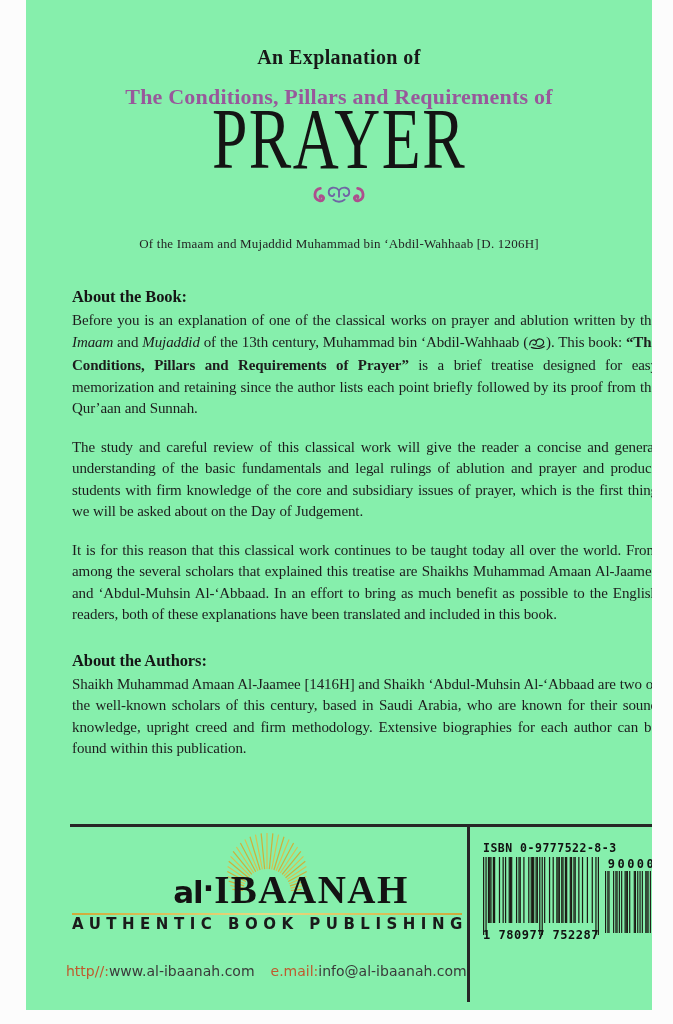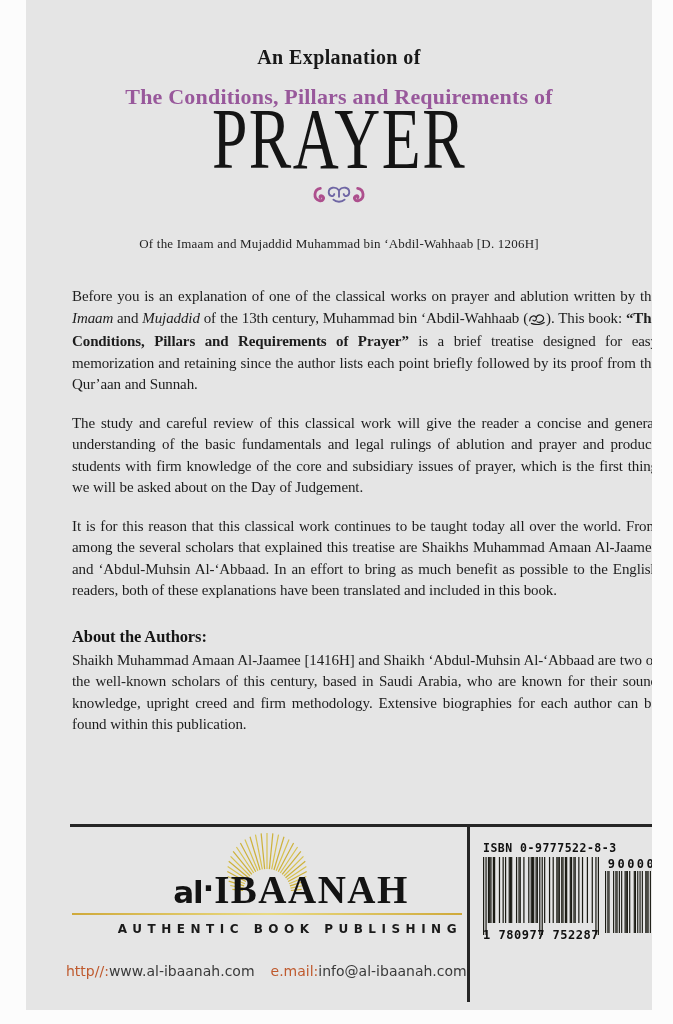--- a/index.html
+++ b/index.html
@@ -4,21 +4,21 @@
 <style>
   html,body{margin:0;padding:0;}
   body{
     width:673px;height:1024px;position:relative;overflow:hidden;
     background:#fcfcfc;
     font-family:"Liberation Serif", serif;
     color:#1d1d1d;
   }
   .cover{
     position:absolute;left:26px;right:21px;top:0;bottom:14px;
-    background:#e5e5e5;
+    background:#86efac;
   }
   .scan-strip{position:absolute;background:#fcfcfc;}
   .strip-left{left:0;top:0;width:26px;height:1024px;}
   .strip-right{right:0;top:0;width:21px;height:1024px;}
   .strip-bottom{left:0;bottom:0;width:673px;height:14px;}
 
   
   .pretitle{
     position:absolute;left:0;right:0;top:46px;text-align:center;
     font-size:20px;font-weight:bold;letter-spacing:.4px;color:#181818;
@@ -65,22 +65,22 @@
     position:relative;margin-top:34px;text-align:center;white-space:nowrap;color:#131313;
   }
   .logo-prefix{font-family:"DejaVu Sans",sans-serif;font-size:31px;font-weight:600;letter-spacing:-1px;margin-left:48px;}
   .logo-dot{font-family:"DejaVu Sans",sans-serif;font-size:30px;font-weight:bold;vertical-align:4px;}
   .logo-main{font-family:"Liberation Serif",serif;font-size:39px;font-weight:bold;letter-spacing:1.5px;margin-top:48px;}
   .goldline{
     position:relative;margin-top:1px;height:2px;
     background:linear-gradient(90deg,#cfa93a,#e9da82,#cfa93a);
   }
   .tagline{
-    position:relative;margin-top:7px;text-align:right;
-    font-family:"DejaVu Sans",sans-serif;font-size:12px;font-weight:bold;
+    position:relative;text-align:right;
+    font-family:"DejaVu Sans",sans-serif;font-size:15px;font-weight:bold;
     letter-spacing:5.5px;color:#1a1a1a;white-space:nowrap;
   }
   .contact{
     position:absolute;left:40px;top:963px;width:390px;text-align:center;
     font-family:"DejaVu Sans",sans-serif;font-size:14px;color:#3a3a3a;white-space:nowrap;
   }
   .contact .accent{color:#bf5a2e;}
   .contact .gap{display:inline-block;width:16px;}
 
   .isbn-block{position:absolute;left:457px;top:841px;width:180px;}
@@ -114,20 +114,21 @@
       <path d="M10 6 C3 7 2 17 9 19 C13 20 15 16 12 14 C10 13 9 15 10 16" fill="none" stroke="#ad4f8d" stroke-width="3" stroke-linecap="round"></path>
       <path d="M50 6 C57 7 58 17 51 19 C47 20 45 16 48 14 C50 13 51 15 50 16" fill="none" stroke="#ad4f8d" stroke-width="3" stroke-linecap="round"></path>
       <path d="M30 8 C26 3 19 5 19 10 C19 14 24 16 25 12 M30 8 C34 3 41 5 41 10 C41 14 36 16 35 12 M30 8 L30 15 M24 18 C27 21 33 21 36 18" fill="none" stroke="#6f66a4" stroke-width="2" stroke-linecap="round"></path>
     </svg>
   </div>
 
   <div class="byline">Of the Imaam and Mujaddid Muhammad bin ‘Abdil-Wahhaab [D. 1206H]</div>
 
   <main class="text-col" id="sections">
       <section>
+        <h3>About the Book:</h3>
         <p><span>Before you is an explanation of one of the classical works on prayer and ablution written by the </span><em>Imaam</em><span> and </span><em>Mujaddid</em><span> of the 13th century, Muhammad bin ‘Abdil-Wahhaab (</span><span class="honorific"><svg width="18" height="13" viewBox="0 0 22 16">
               <path d="M2 11 C2 5 8 3 10 7 C11 10 8 12 6 10 M10 7 C12 2 18 3 19 7 C20 11 15 14 11 12 M4 14 C9 16 16 16 20 13" fill="none" stroke="#1c1c1c" stroke-width="1.4" stroke-linecap="round"></path>
             </svg></span><span>). This book: </span><strong>“The Conditions, Pillars and Requirements of Prayer”</strong><span> is a brief treatise designed for easy memorization and retaining since the author lists each point briefly followed by its proof from the Qur’aan and Sunnah.</span></p>
         <p><span>The study and careful review of this classical work will give the reader a concise and general understanding of the basic fundamentals and legal rulings of ablution and prayer and produce students with firm knowledge of the core and subsidiary issues of prayer, which is the first thing we will be asked about on the Day of Judgement.</span></p>
         <p><span>It is for this reason that this classical work continues to be taught today all over the world. From among the several scholars that explained this treatise are Shaikhs Muhammad Amaan Al-Jaamee and ‘Abdul-Muhsin Al-‘Abbaad. In an effort to bring as much benefit as possible to the English readers, both of these explanations have been translated and included in this book.</span></p>
       </section>
       <section>
         <h3>About the Authors:</h3>
         <p><span>Shaikh Muhammad Amaan Al-Jaamee [1416H] and Shaikh ‘Abdul-Muhsin Al-‘Abbaad are two of the well-known scholars of this century, based in Saudi Arabia, who are known for their sound knowledge, upright creed and firm methodology. Extensive biographies for each author can be found within this publication.</span></p>
       </section>

